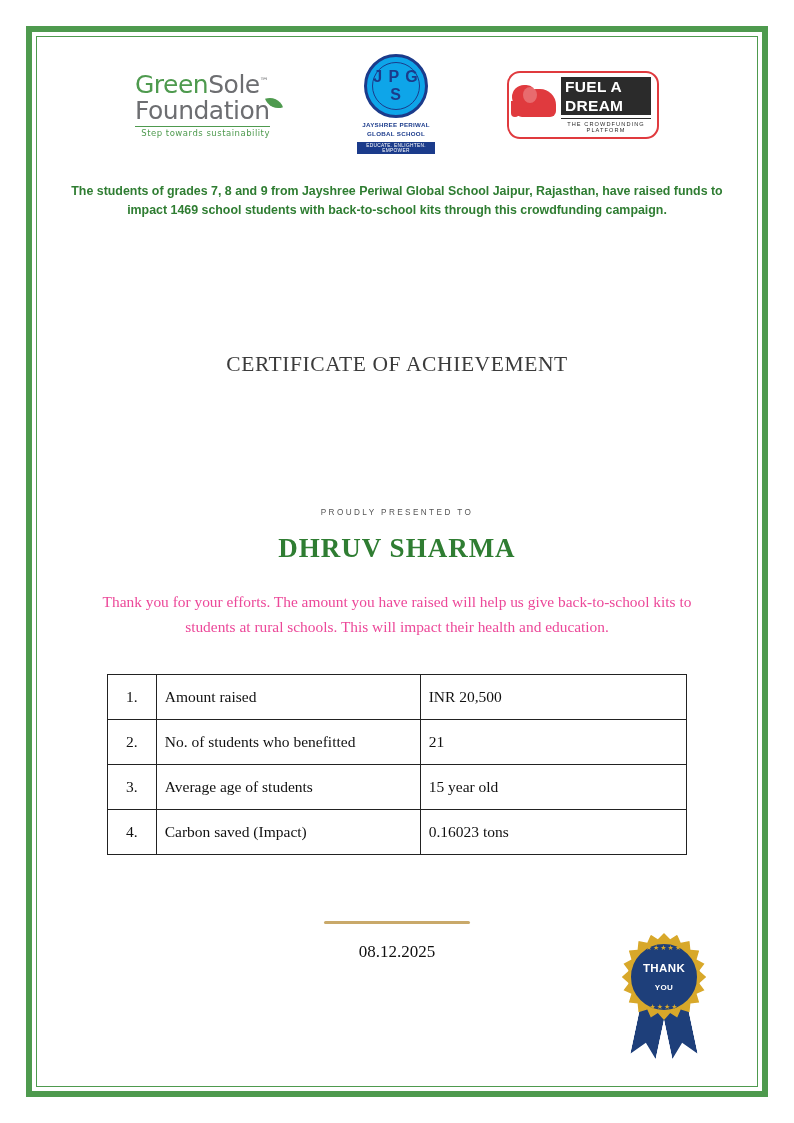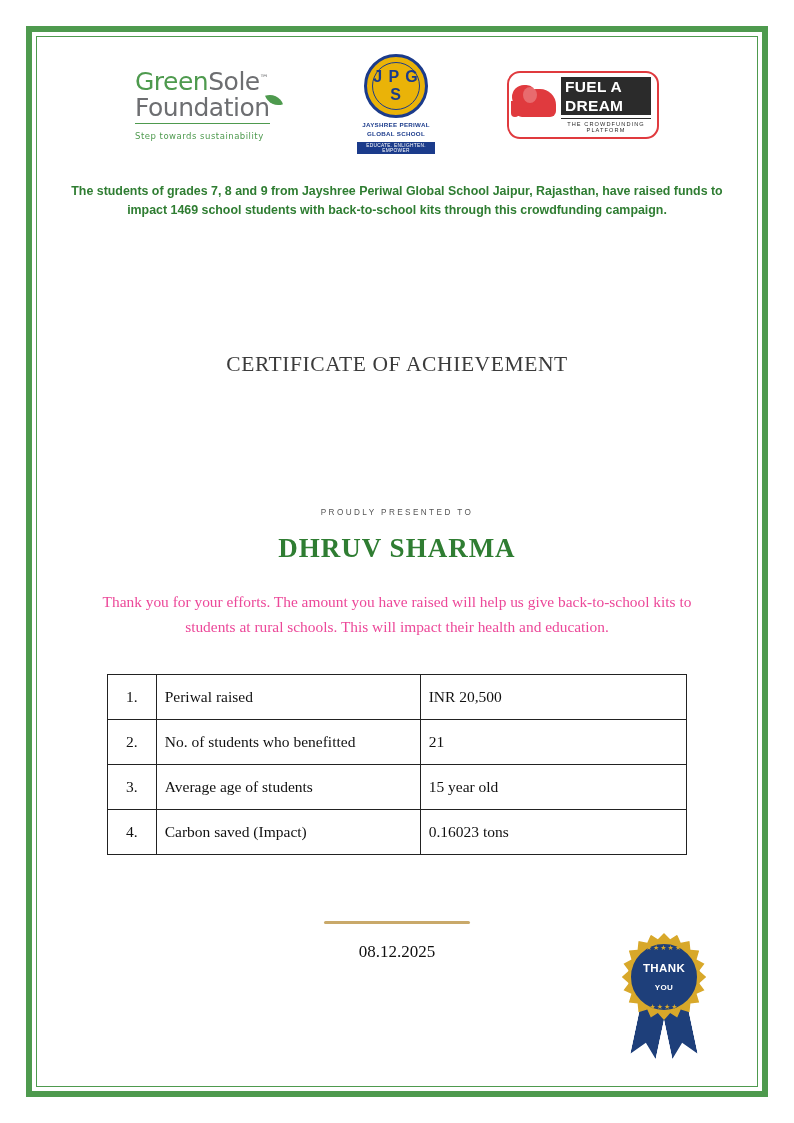--- a/index.html
+++ b/index.html
@@ -87,41 +87,42 @@
     background: #4e9a4e;
     border-radius: 0 14px 0 14px;
     transform: rotate(-20deg);
   }
   .gs-line3 {
     font-family: "DejaVu Sans", sans-serif;
     font-size: 8.5px;
     color: #4e9a4e;
     letter-spacing: 0.5px;
     border-top: 1px solid #4e9a4e;
-    padding-top: 8px;
+    padding-top: 2px;
     margin-top: 3px;
     width: 135px;
+    text-align: right;
   }
 
   .logo-jpgs {
     width: 78px;
     text-align: center;
     font-family: "Liberation Sans", sans-serif;
   }
   .jpgs-circle {
     width: 58px;
     height: 58px;
     border-radius: 50%;
     border: 3px solid #1b3b8b;
     margin: 0 auto;
     display: flex;
     align-items: center;
     justify-content: center;
     position: relative;
-    background: #eab308;
+    background: #0ea5e9;
   }
   .jpgs-inner {
     width: 46px;
     height: 46px;
     border-radius: 50%;
     border: 1px solid #1b3b8b;
     display: flex;
     align-items: center;
     justify-content: center;
   }
@@ -533,21 +534,21 @@
     </div>
 
     <div class="presented">PROUDLY PRESENTED TO</div>
     <div class="recipient">DHRUV SHARMA</div>
     <div class="thanks">Thank you for your efforts. The amount you have raised will help us give back-to-school kits to students at rural schools. This will impact their health and education.</div>
 
     <table class="facts">
       <tbody>
         <tr>
           <td class="num">1.</td>
-          <td class="label">Periwal raised</td>
+          <td class="label">Amount raised</td>
           <td class="value">INR 20,500</td>
         </tr>
         <tr>
           <td class="num">2.</td>
           <td class="label">No. of students who benefitted</td>
           <td class="value">21</td>
         </tr>
         <tr>
           <td class="num">3.</td>
           <td class="label">Average age of students</td>

